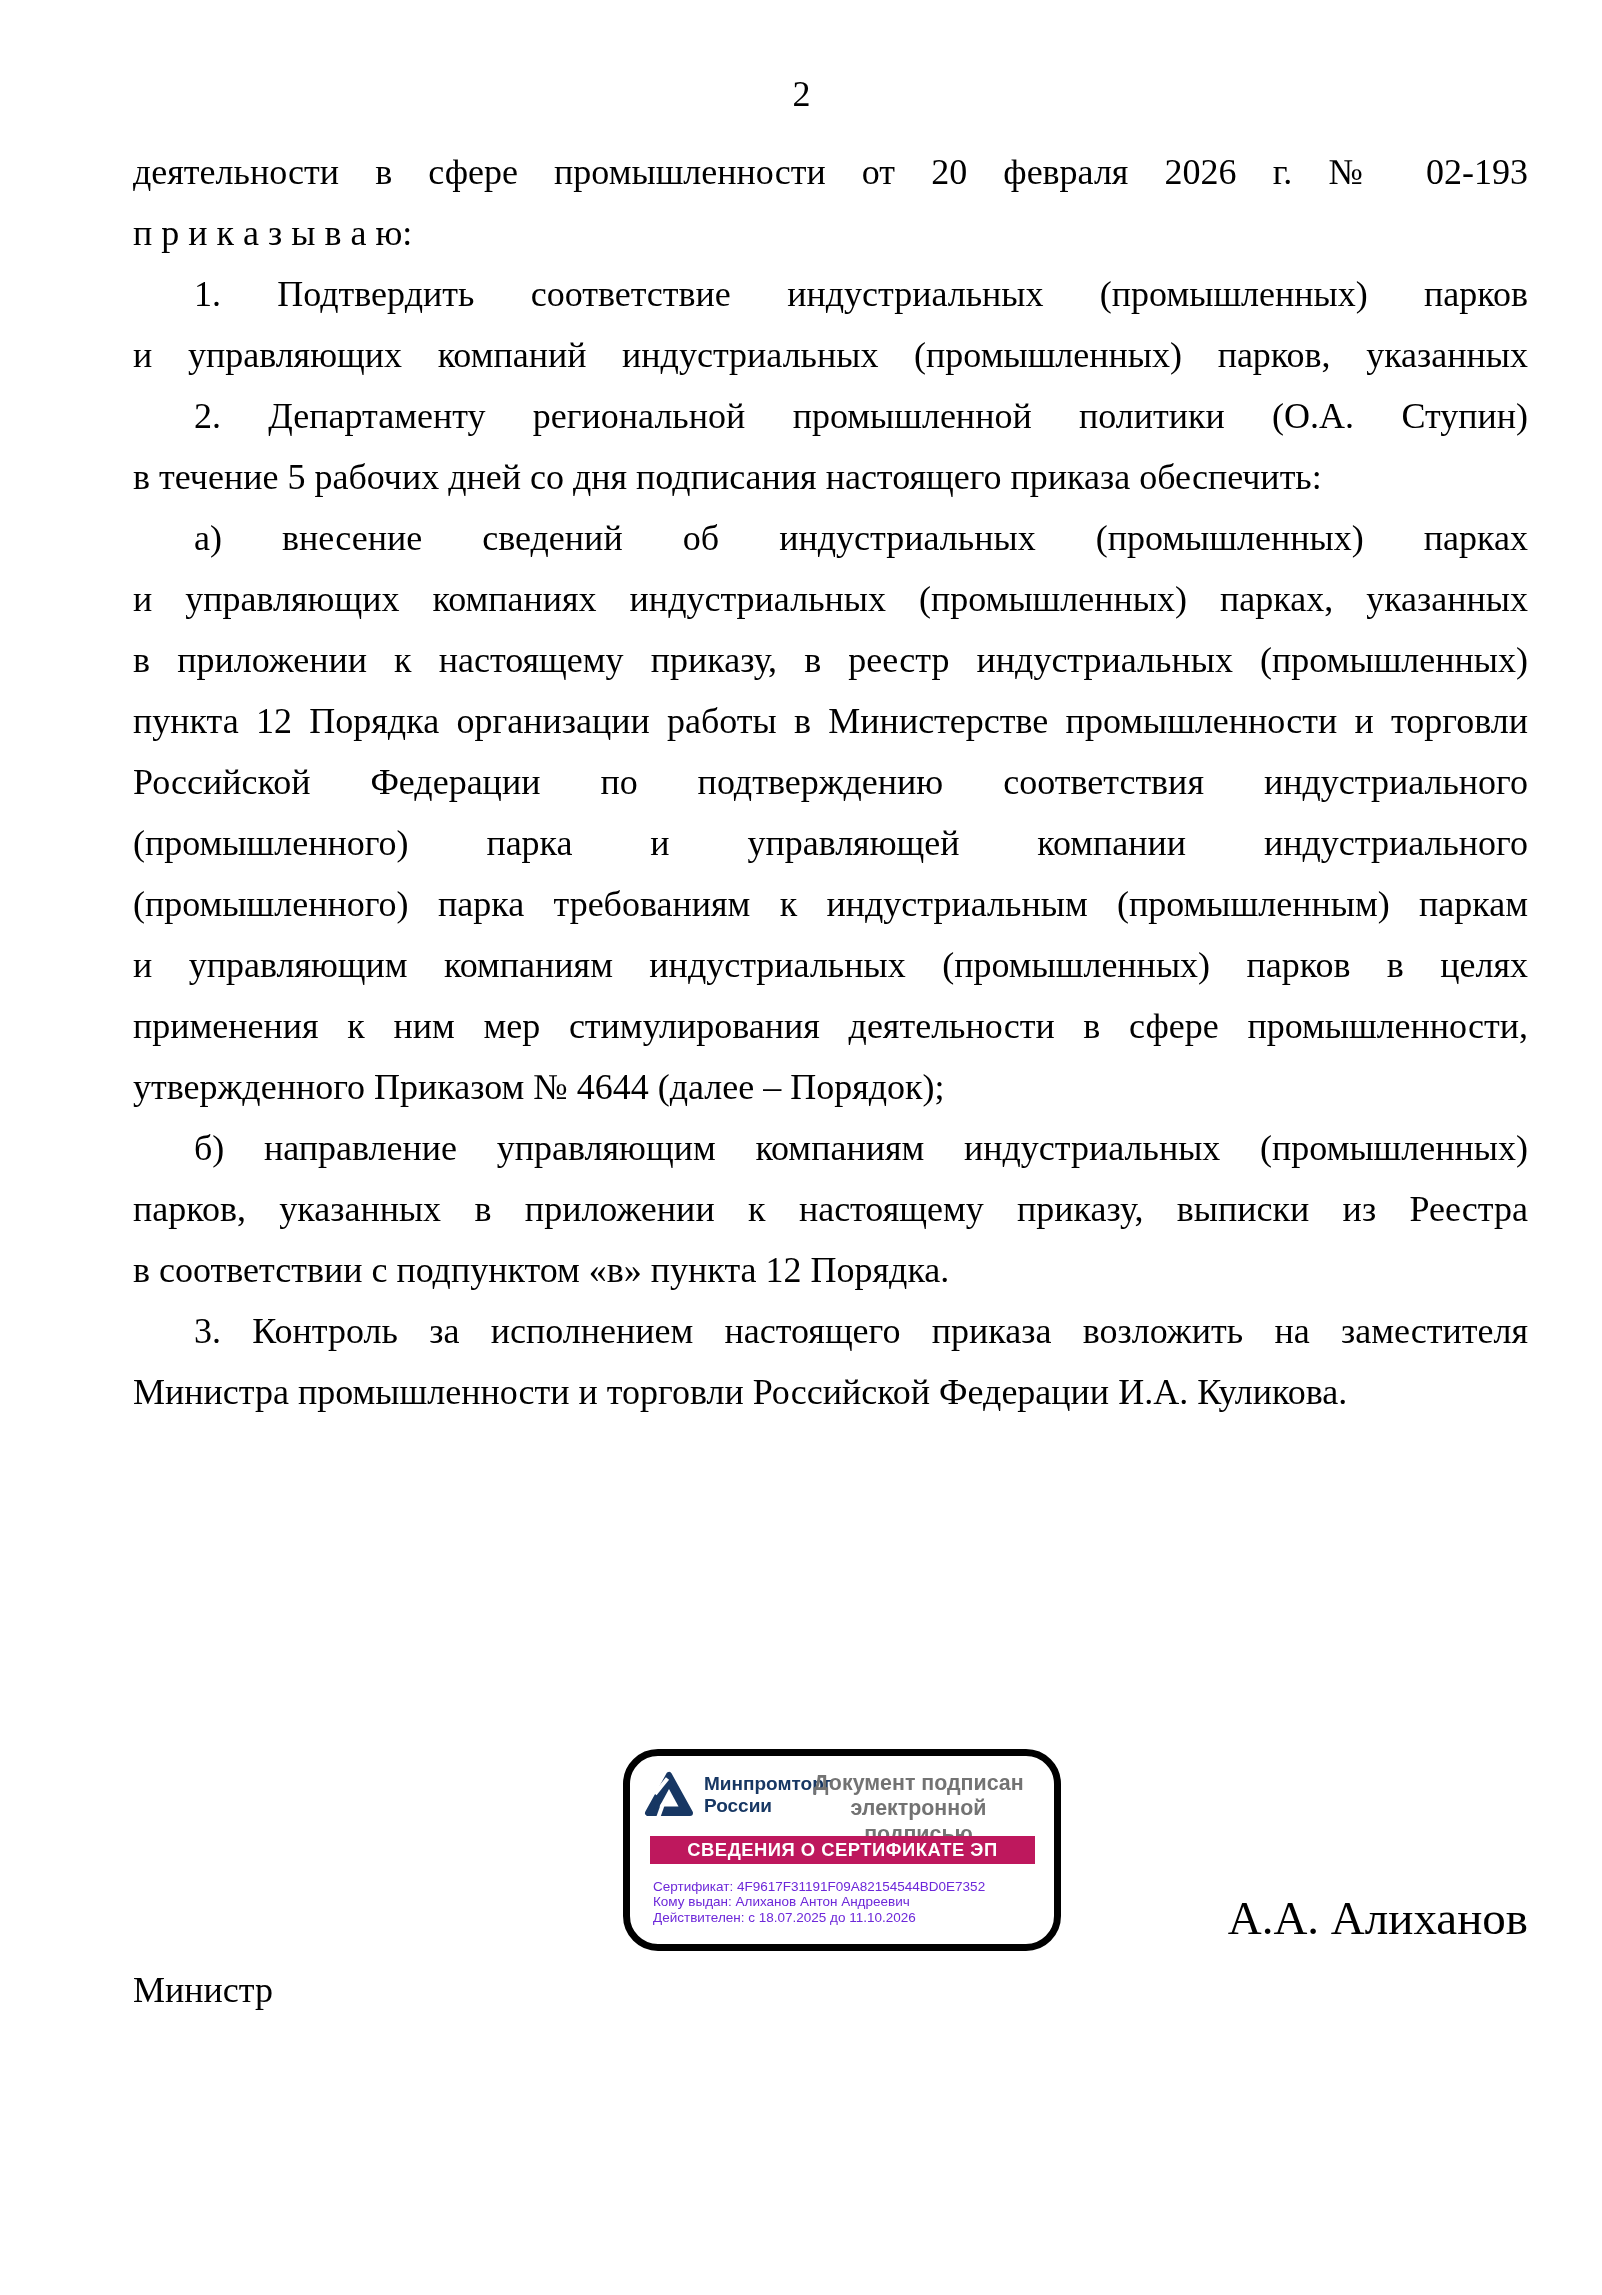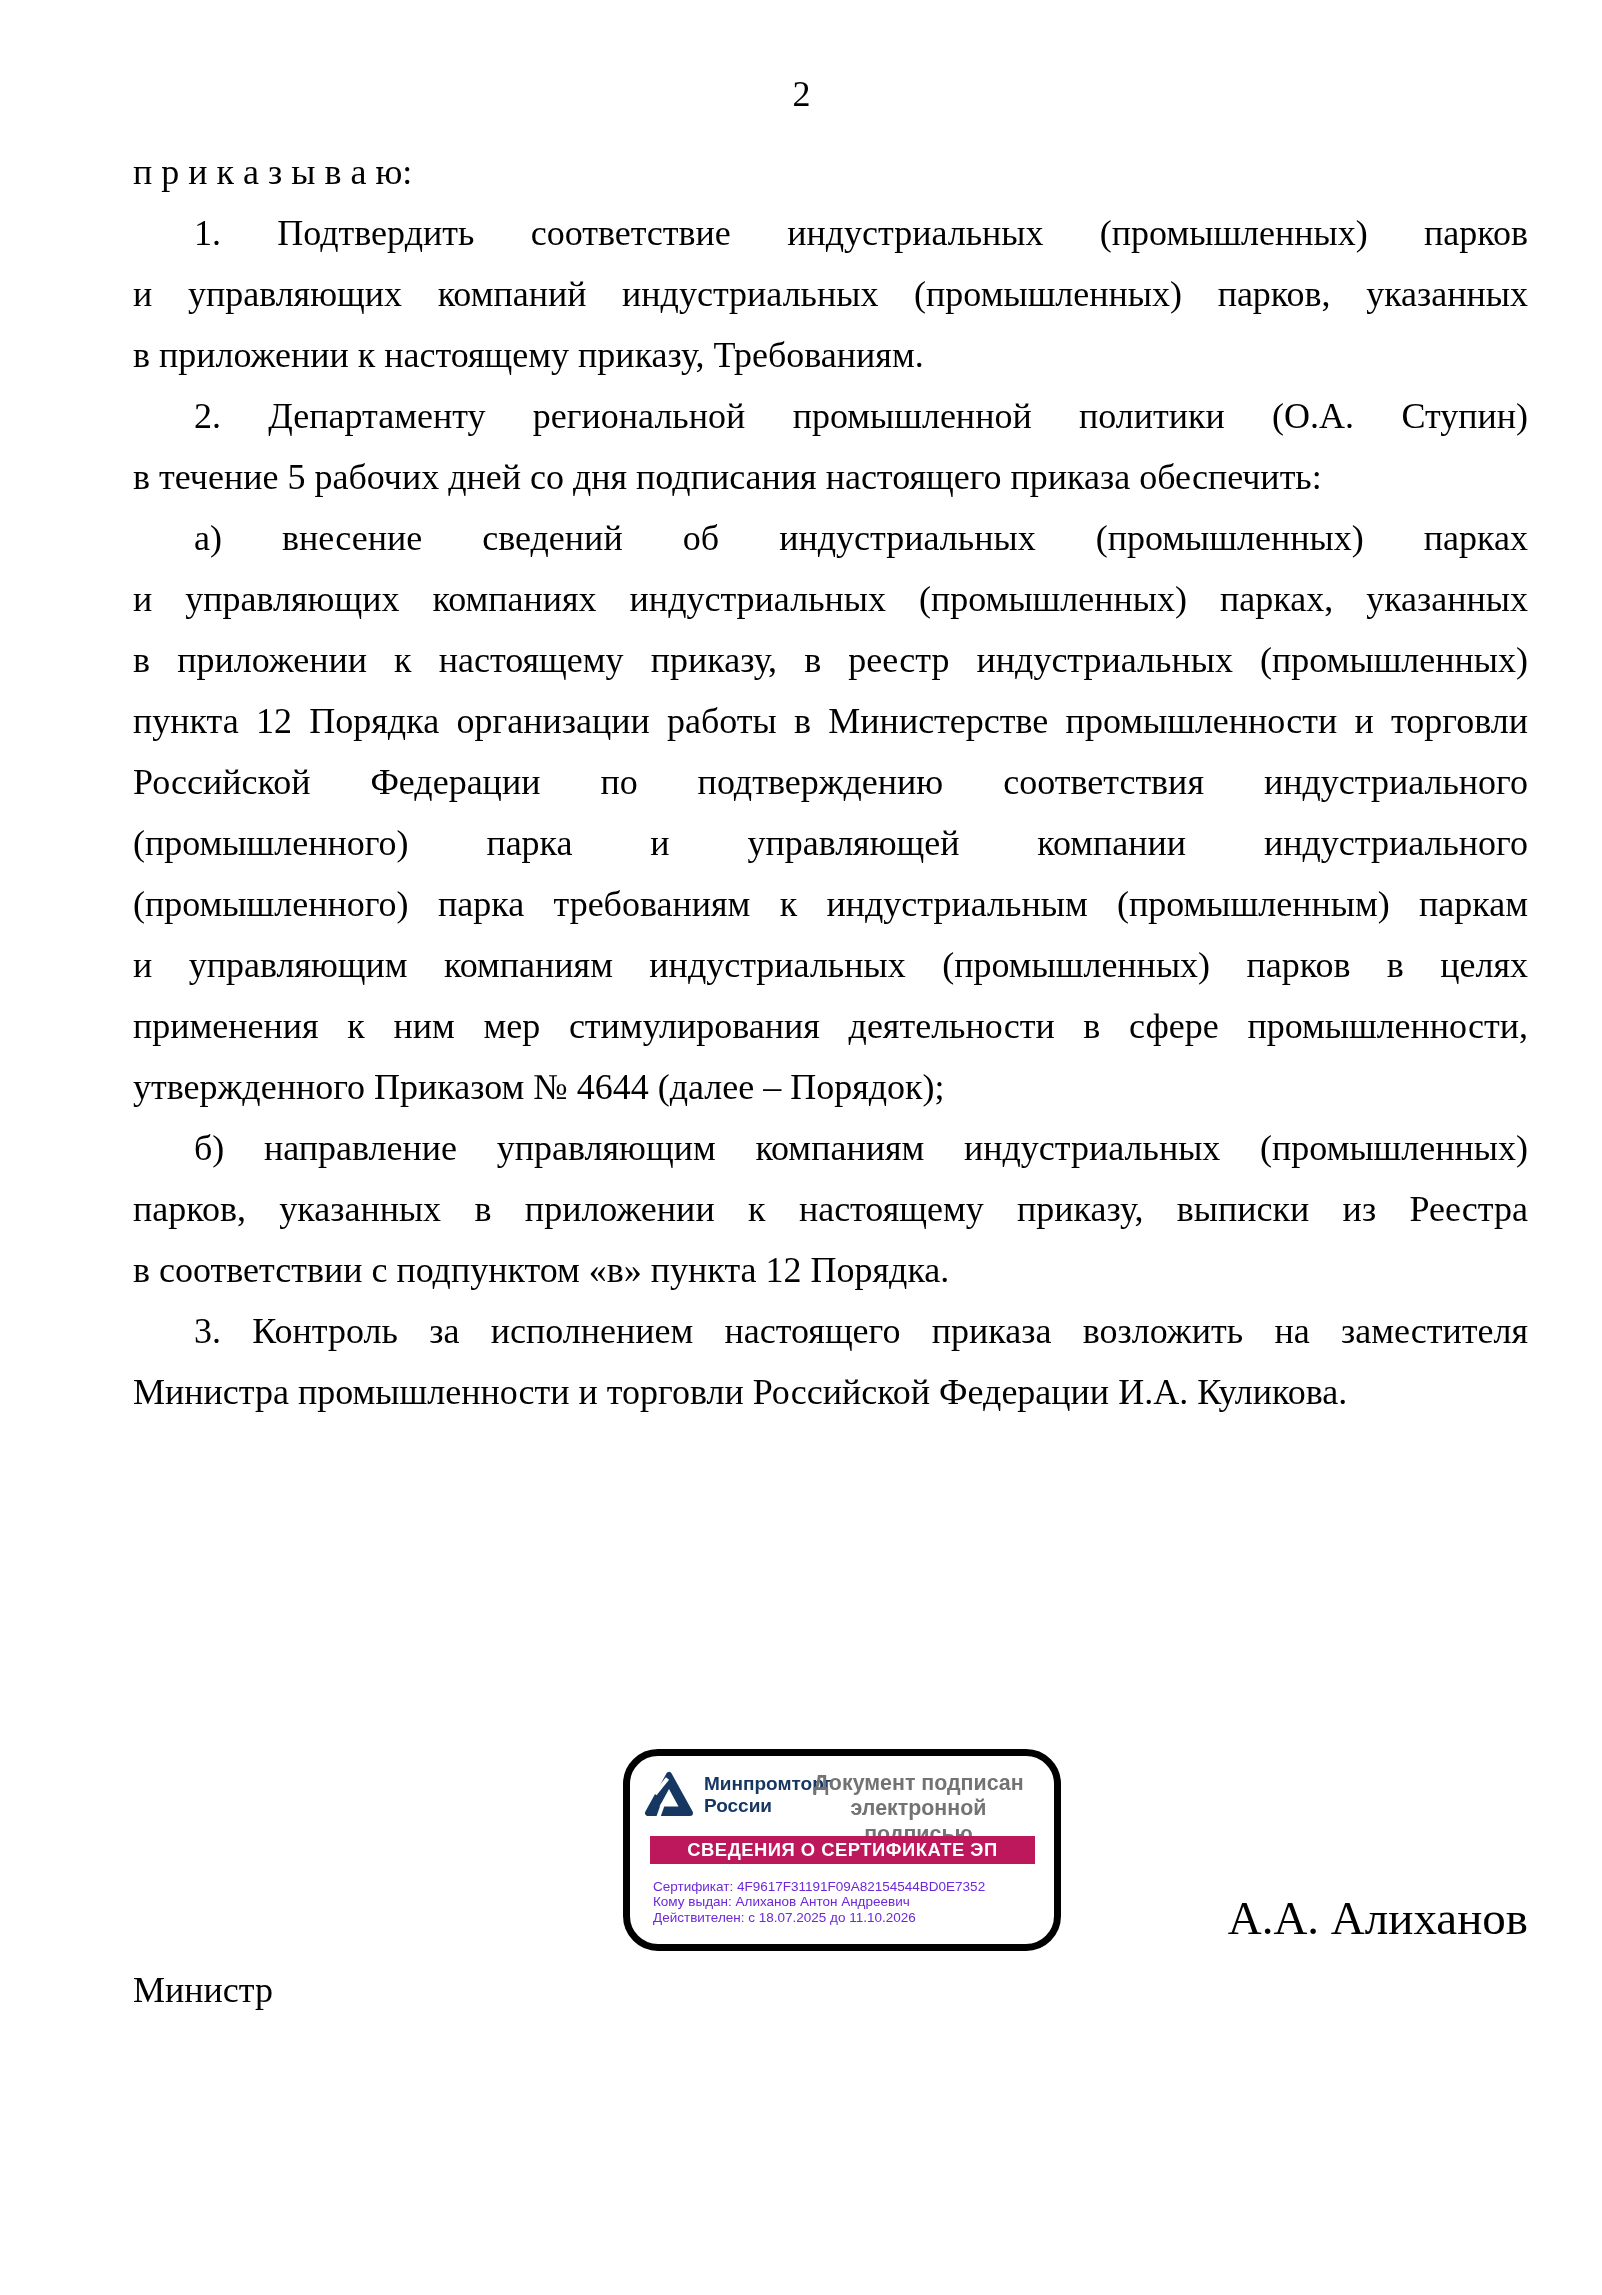--- a/index.html
+++ b/index.html
@@ -59,24 +59,24 @@
   }
 </style>
 </head>
 <body>
 
 <div class="page">
 
   <div class="page-number">2</div>
 
   <div class="body-text">
+    <div class="line j">деятельности в сфере промышленности от 20 февраля 2026 г. № 02-193</div>
     <div class="line l">п р и к а з ы в а ю:</div>
     <div class="line j ind">1. Подтвердить соответствие индустриальных (промышленных) парков</div>
     <div class="line j">и управляющих компаний индустриальных (промышленных) парков, указанных</div>
-    <div class="line l">в приложении к настоящему приказу, Требованиям.</div>
     <div class="line j ind">2. Департаменту региональной промышленной политики (О.А. Ступин)</div>
     <div class="line l">в течение 5 рабочих дней со дня подписания настоящего приказа обеспечить:</div>
     <div class="line j ind">а) внесение сведений об индустриальных (промышленных) парках</div>
     <div class="line j">и управляющих компаниях индустриальных (промышленных) парках, указанных</div>
     <div class="line j">в приложении к настоящему приказу, в реестр индустриальных (промышленных)</div>
     <div class="line j">пункта 12 Порядка организации работы в Министерстве промышленности и торговли</div>
     <div class="line j">Российской Федерации по подтверждению соответствия индустриального</div>
     <div class="line j">(промышленного) парка и управляющей компании индустриального</div>
     <div class="line j">(промышленного) парка требованиям к индустриальным (промышленным) паркам</div>
     <div class="line j">и управляющим компаниям индустриальных (промышленных) парков в целях</div>

